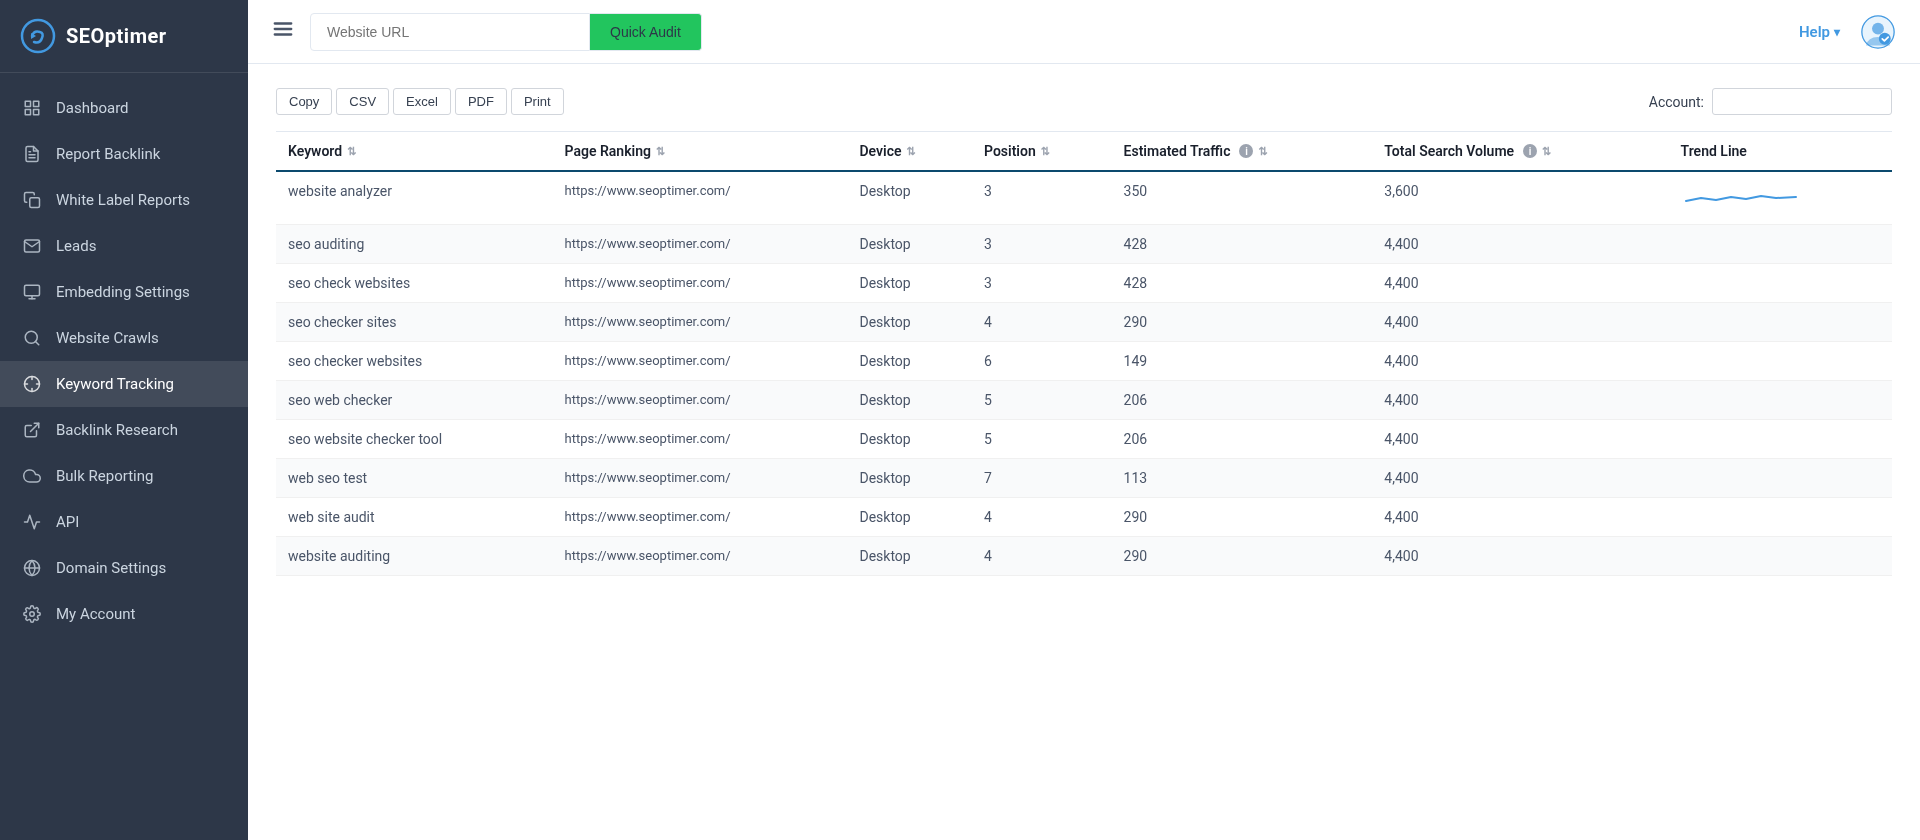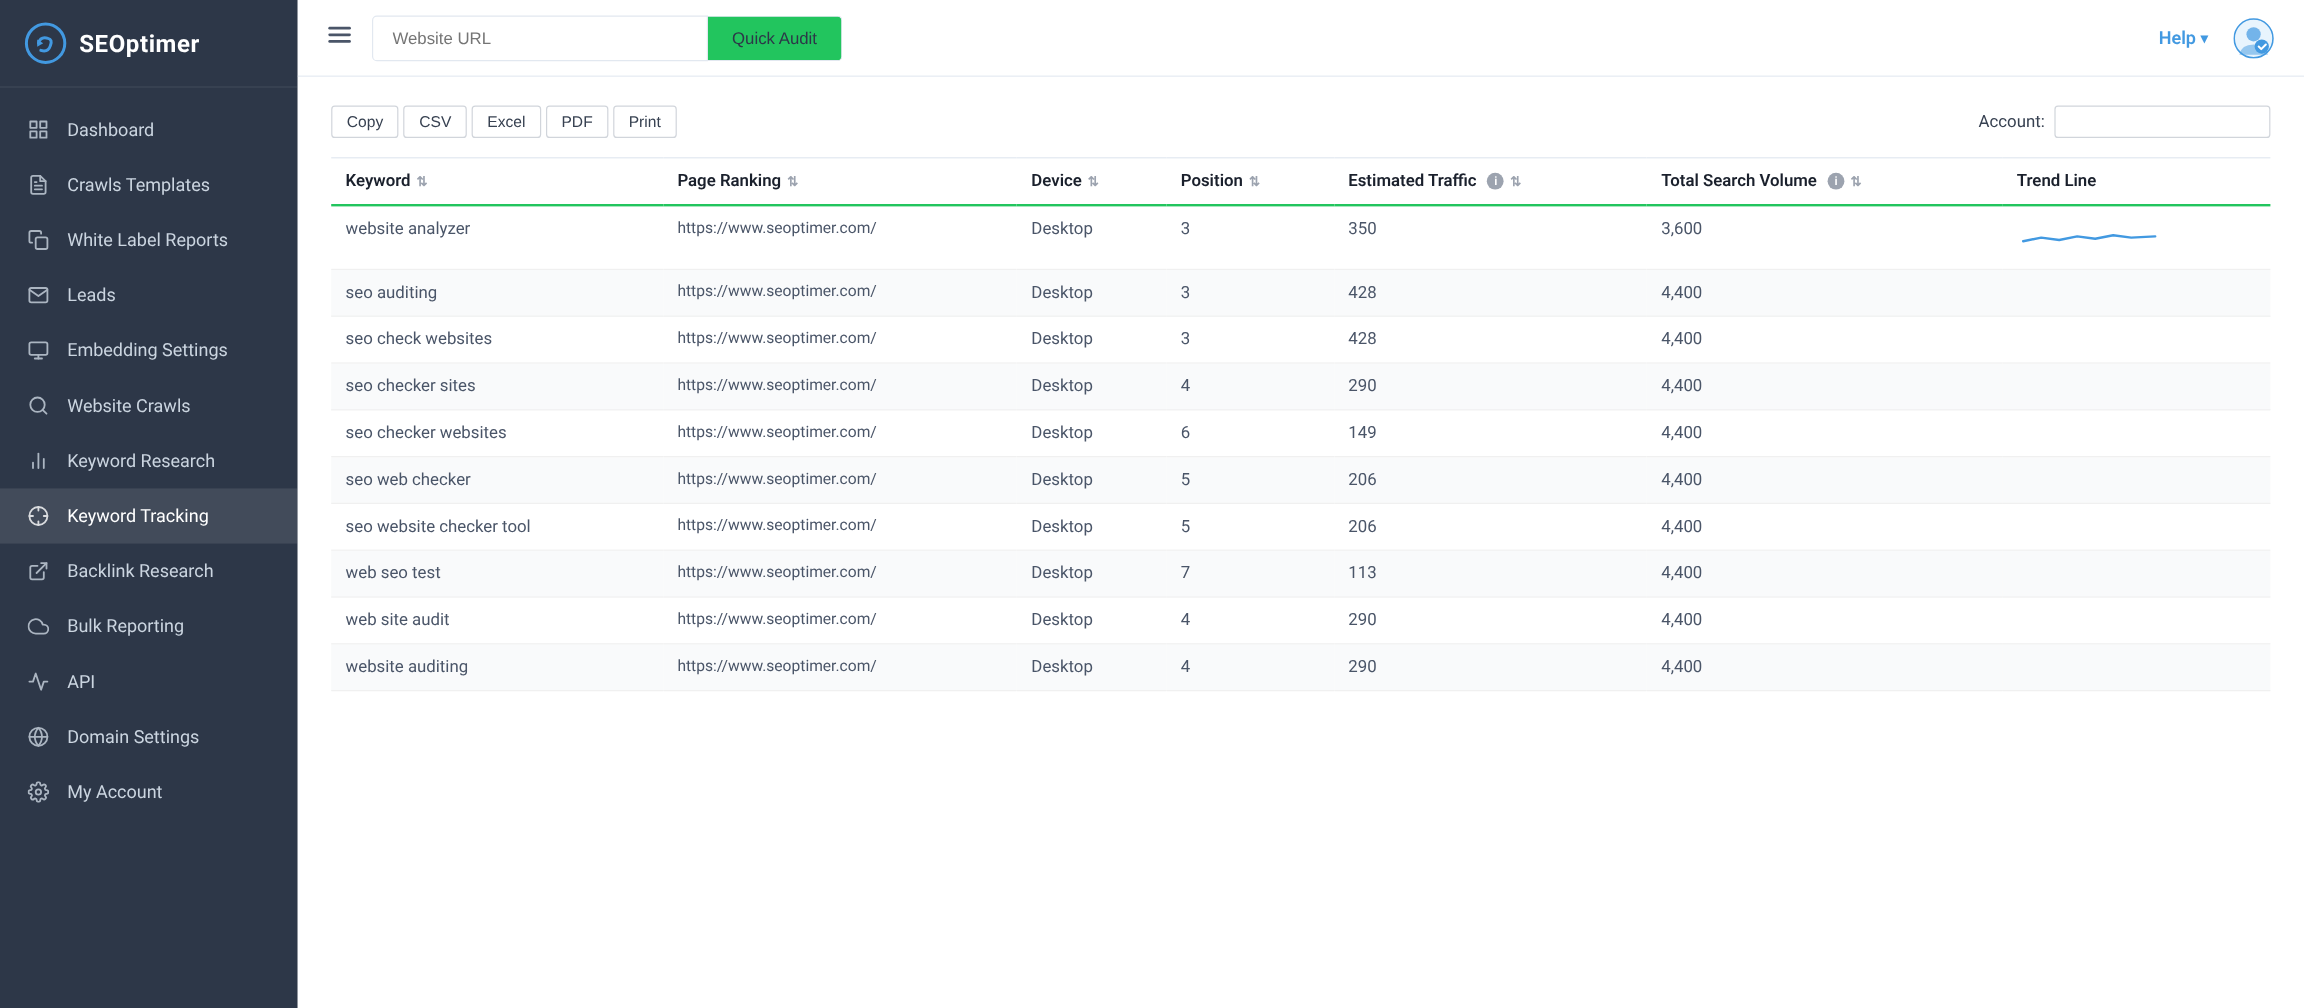--- a/index.html
+++ b/index.html
@@ -170,21 +170,21 @@
     }
 
     
     .data-table {
       width: 100%;
       border-collapse: collapse;
       font-size: 14px;
     }
     .data-table thead tr {
       border-top: 1px solid #e2e8f0;
-      border-bottom: 2px solid #22c55e;
+      border-bottom: 2px solid #0c4a6e;
     }
     .data-table th {
       text-align: left;
       padding: 11px 12px;
       font-weight: 600;
       color: #1a202c;
       font-size: 14px;
       white-space: nowrap;
     }
     .th-sort {
@@ -255,21 +255,21 @@
     <div class="sidebar-item">
       <span class="sidebar-item-icon">
         <svg width="18" height="18" viewBox="0 0 24 24" fill="none" stroke="currentColor" stroke-width="2" stroke-linecap="round" stroke-linejoin="round">
           <path d="M14 2H6a2 2 0 0 0-2 2v16a2 2 0 0 0 2 2h12a2 2 0 0 0 2-2V8z"></path>
             <polyline points="14 2 14 8 20 8"></polyline>
             <line x1="16" y1="13" x2="8" y2="13"></line>
             <line x1="16" y1="17" x2="8" y2="17"></line>
             <polyline points="10 9 9 9 8 9"></polyline>
         </svg>
       </span>
-      <span class="sidebar-item-label">Crawls Templates</span>
+      <span class="sidebar-item-label">Report Backlink</span>
     </div>
 
     <div class="sidebar-item">
       <span class="sidebar-item-icon">
         <svg width="18" height="18" viewBox="0 0 24 24" fill="none" stroke="currentColor" stroke-width="2" stroke-linecap="round" stroke-linejoin="round">
           <rect x="9" y="9" width="13" height="13" rx="2" ry="2"></rect>
             <path d="M5 15H4a2 2 0 0 1-2-2V4a2 2 0 0 1 2-2h9a2 2 0 0 1 2 2v1"></path>
         </svg>
       </span>
       <span class="sidebar-item-label">White Label Reports</span>
@@ -299,30 +299,20 @@
     <div class="sidebar-item">
       <span class="sidebar-item-icon">
         <svg width="18" height="18" viewBox="0 0 24 24" fill="none" stroke="currentColor" stroke-width="2" stroke-linecap="round" stroke-linejoin="round">
           <circle cx="11" cy="11" r="8"></circle>
             <line x1="21" y1="21" x2="16.65" y2="16.65"></line>
         </svg>
       </span>
       <span class="sidebar-item-label">Website Crawls</span>
     </div>
 
-    <div class="sidebar-item">
-      <span class="sidebar-item-icon">
-        <svg width="18" height="18" viewBox="0 0 24 24" fill="none" stroke="currentColor" stroke-width="2" stroke-linecap="round" stroke-linejoin="round">
-          <line x1="18" y1="20" x2="18" y2="10"></line>
-            <line x1="12" y1="20" x2="12" y2="4"></line>
-            <line x1="6" y1="20" x2="6" y2="14"></line>
-        </svg>
-      </span>
-      <span class="sidebar-item-label">Keyword Research</span>
-    </div>
 
     <div class="sidebar-item active">
       <span class="sidebar-item-icon">
         <svg width="18" height="18" viewBox="0 0 24 24" fill="none" stroke="currentColor" stroke-width="2" stroke-linecap="round" stroke-linejoin="round">
           <circle cx="12" cy="12" r="10"></circle>
             <line x1="22" y1="12" x2="18" y2="12"></line>
             <line x1="6" y1="12" x2="2" y2="12"></line>
             <line x1="12" y1="6" x2="12" y2="2"></line>
             <line x1="12" y1="22" x2="12" y2="18"></line>
         </svg>

